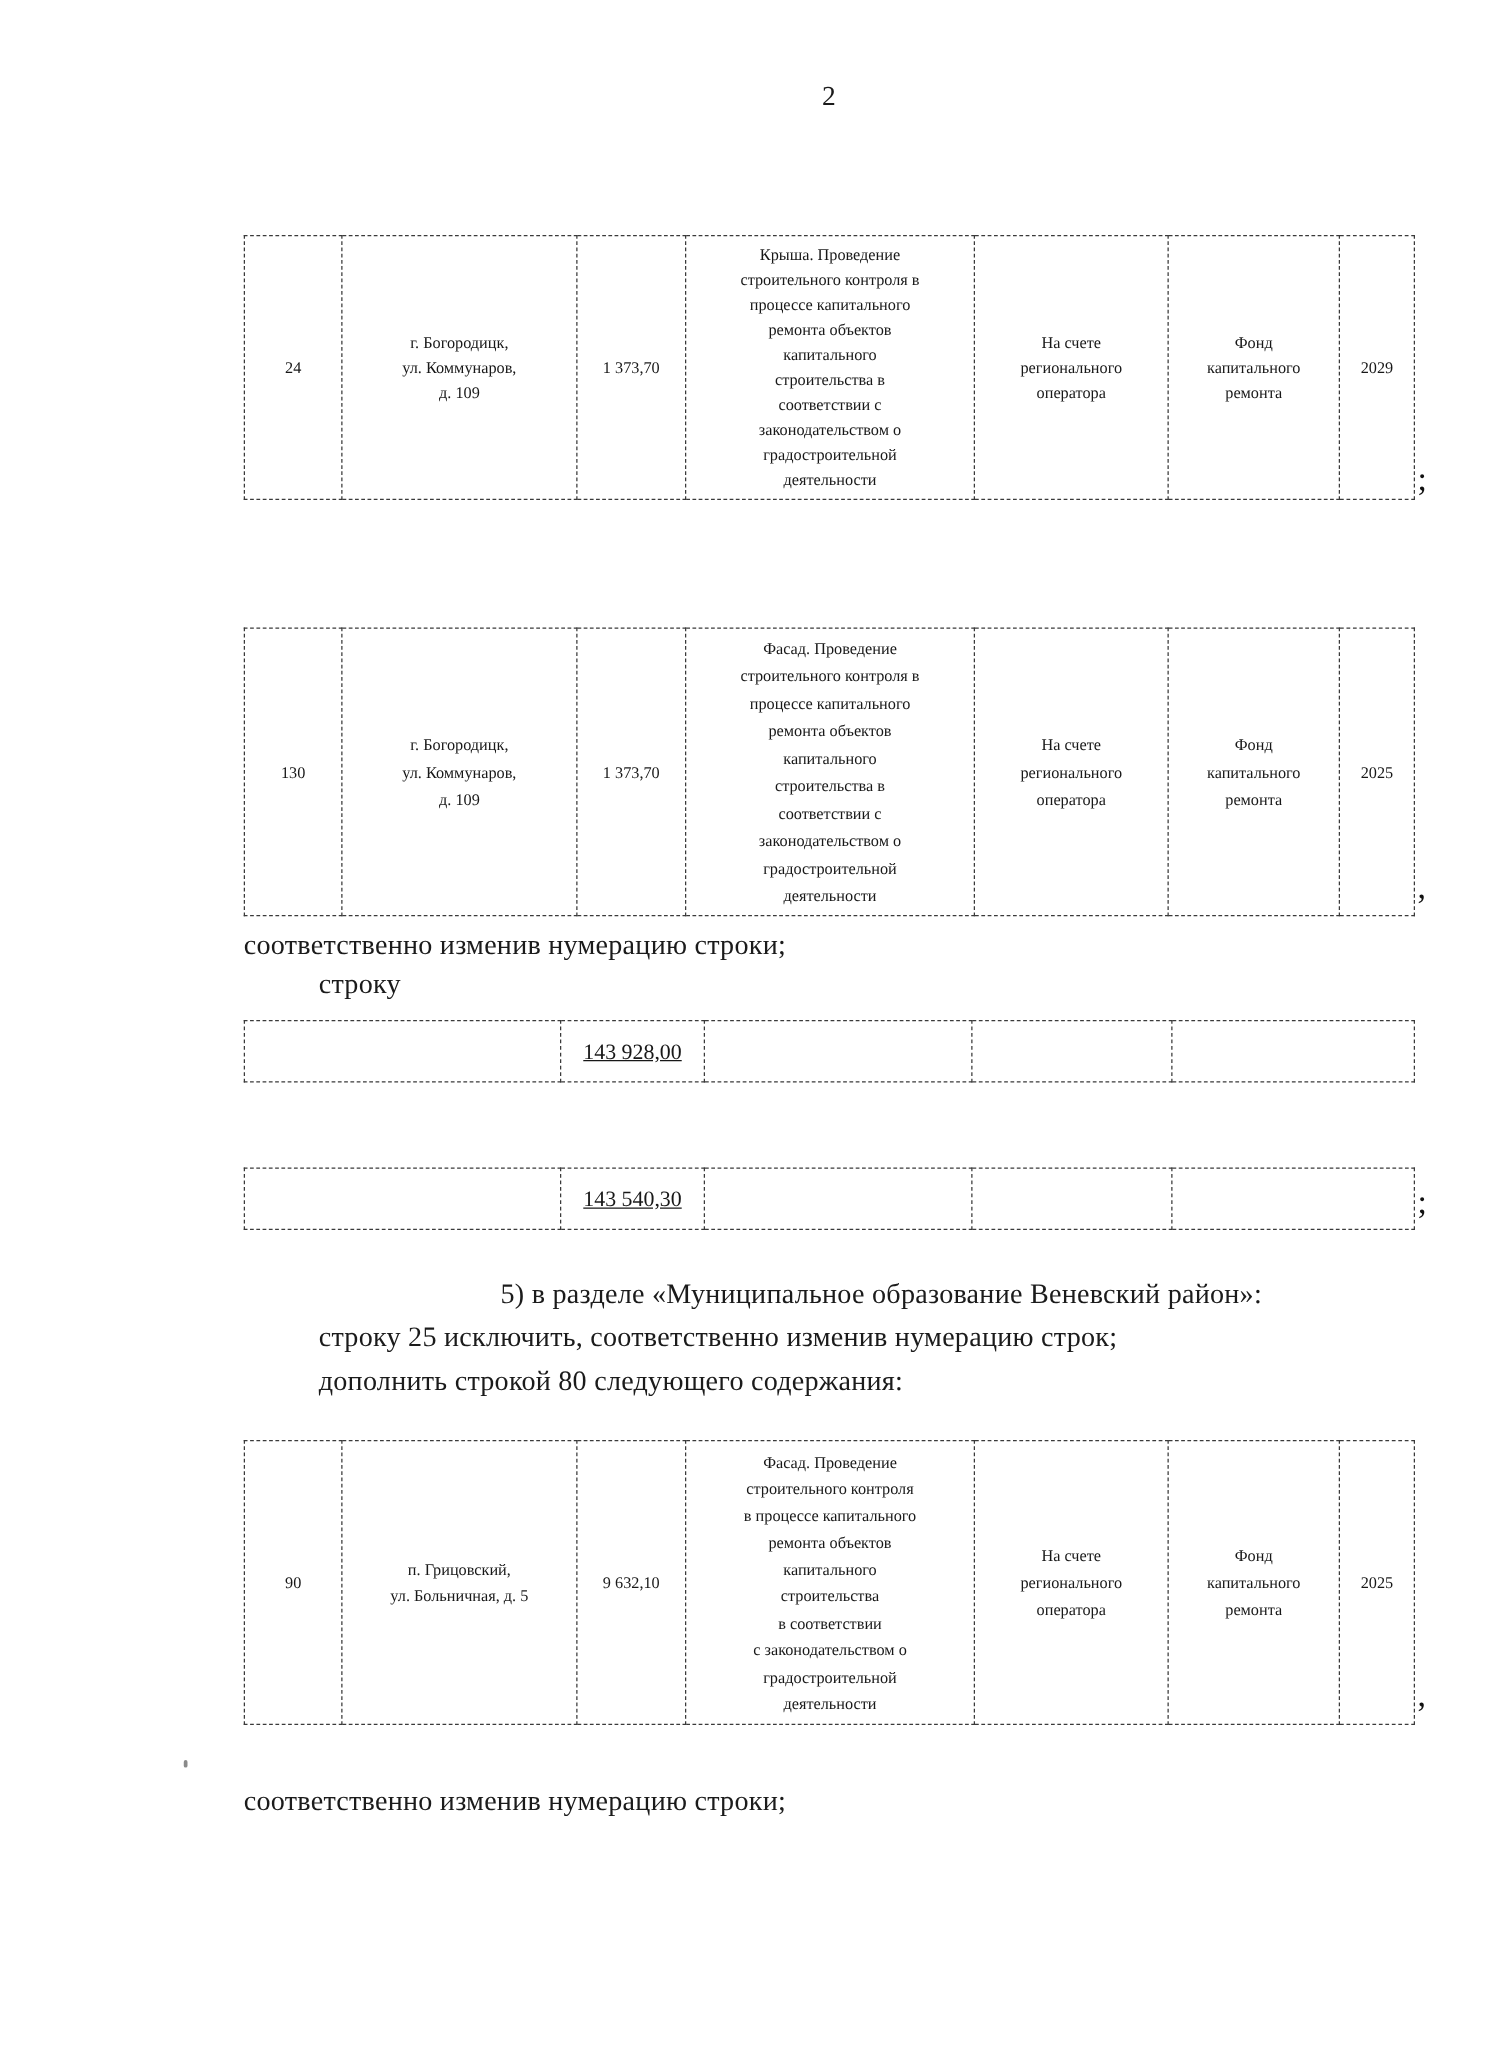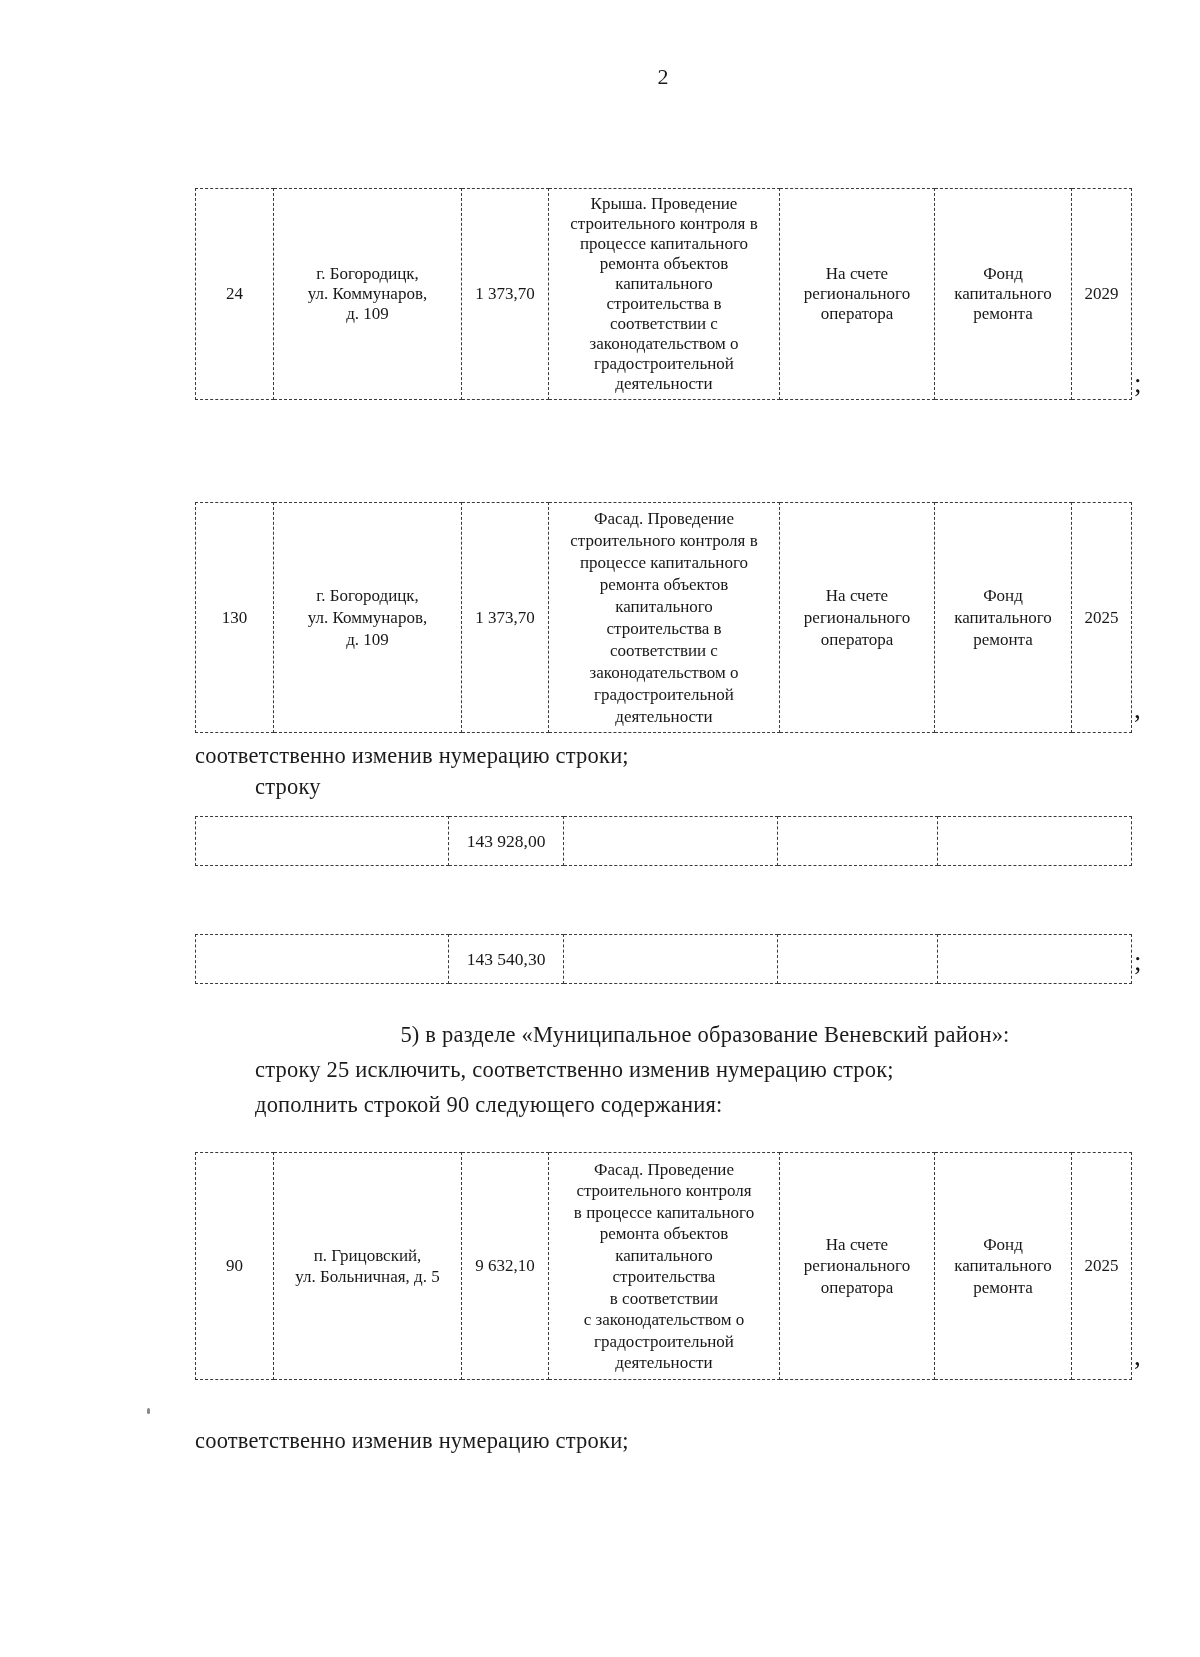--- a/index.html
+++ b/index.html
@@ -31,30 +31,30 @@
     position:absolute;
     left:195px;
     width:936px;
     border-collapse:collapse;
     table-layout:fixed;
   }
   .doc-table td{
     border:1.6px dashed #3a3a3a;
     text-align:center;
     vertical-align:middle;
-    font-size:17px;
+    font-size:13px;
     padding:2px 4px;
     white-space:pre-line;
     color:#181818;
     overflow:hidden;
   }
   .t1 td{ line-height:20px; }
   .t2 td{ line-height:22px; }
   .t3 td{ line-height:21.5px; }
-  .sum-table td{ line-height:20px; font-size:17.5px; }
+  .sum-table td{ line-height:20px; font-size:17.5px;text-decoration:underline; }
   .mark{
     position:absolute;
     font-size:27px;
     color:#111;
     line-height:1;
   }
   .speck{
     position:absolute;
     width:3px;height:6px;
     background:#8a8a8a;
@@ -186,21 +186,21 @@
       <td></td>
       <td></td>
       <td></td>
     </tr>
   </tbody>
     </table>
   <span class="mark" style="left:1134px;top:948px;">;</span>
 
   <div class="para indent" style="top:1022px;text-align:center;">5) в разделе «Муниципальное образование Веневский район»:</div>
   <div class="para indent" style="top:1057px;">строку 25 исключить, соответственно изменив нумерацию строк;</div>
-  <div class="para indent" style="top:1092px;">дополнить строкой 90 следующего содержания:</div>
+  <div class="para indent" style="top:1092px;">дополнить строкой 80 следующего содержания:</div>
 
   <table class="doc-table t3" style="top:1152px;height:228px;">
     <colgroup>
       <col style="width:78px">
         <col style="width:188px">
         <col style="width:87px">
       <col style="width:231px">
         <col style="width:155px">
         <col style="width:137px">
         <col style="width:60px">

